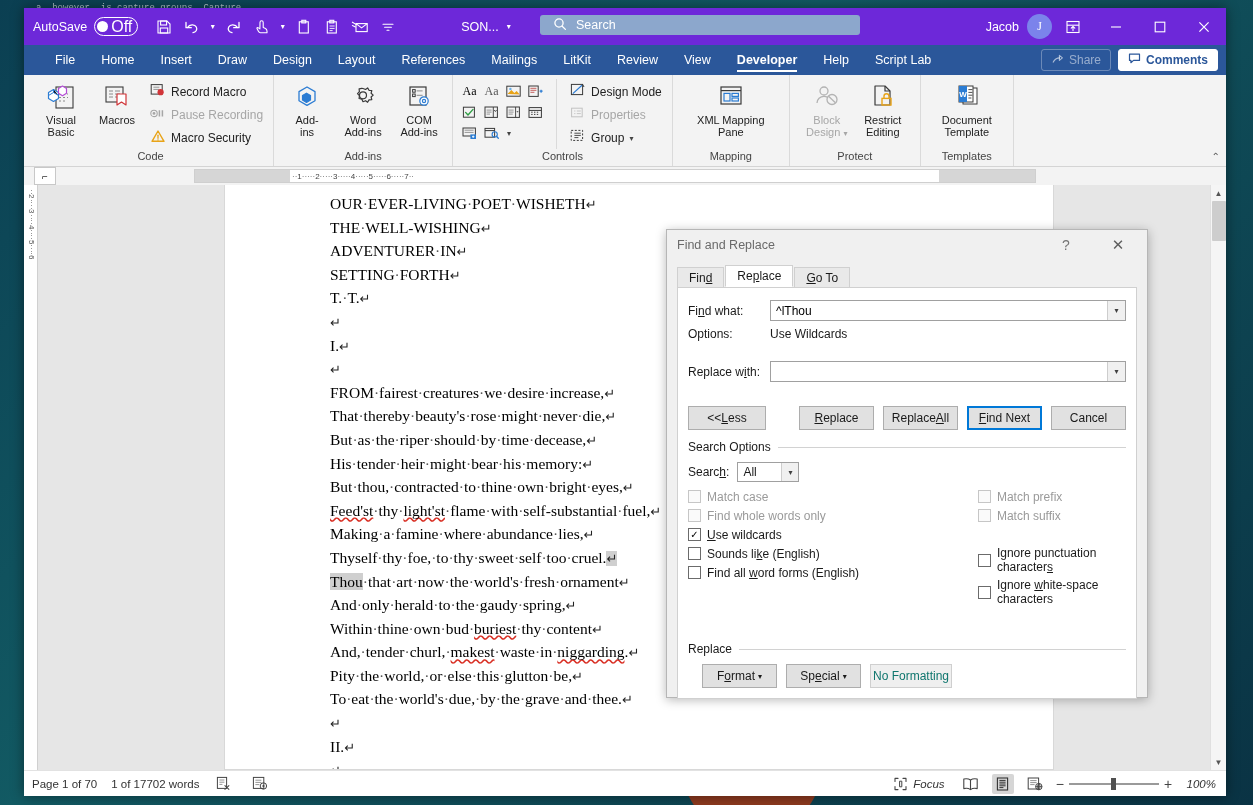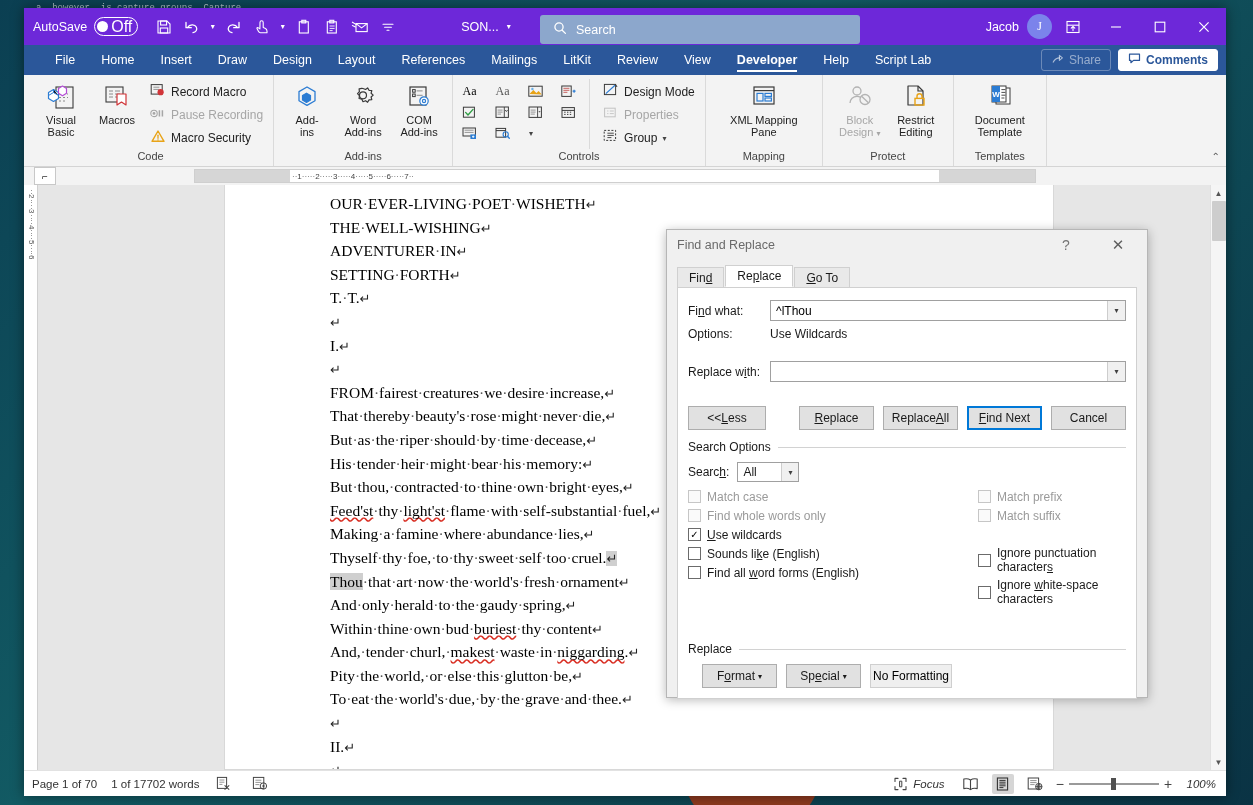--- a/index.html
+++ b/index.html
@@ -55,21 +55,21 @@
   .qat-btn {
     width:27px; height:27px; display:flex; align-items:center; justify-content:center;
     border-radius:2px; color:#fff;
   }
   .qat-caret { width:13px; height:27px; display:flex; align-items:center; justify-content:center; color:#fff; font-size:8px; }
   .doc-title {
     margin-left:60px; font-size:12.5px; color:#fff;
     display:flex; align-items:center; gap:8px;
   }
   .searchbox {
-    position:absolute; left:516px; top:7px; width:320px; height:29px;
+    position:absolute; left:516px; top:7px; width:320px; height:20px;
     background:#8ca7cc; border-radius:3px;
     display:flex; align-items:center; gap:9px; padding-left:13px;
     color:#ffffff; font-size:12.5px;
   }
   .title-right {
     position:absolute; right:0; top:0; height:37px;
     display:flex; align-items:center;
   }
   .user-name { font-size:12.5px; color:#fff; margin-right:8px; }
   .avatar {
@@ -125,21 +125,21 @@
   .bigbtn .gl { height:32px; display:flex; align-items:center; justify-content:center; }
   .bigbtn .lbl { font-size:11px; line-height:12px; }
   .bigbtn.disabled { color:#a6a6a6; }
   .smallrow {
     display:flex; align-items:center; gap:5px; height:22px;
     padding:0 4px; border-radius:2px; font-size:12px; color:#222;
     white-space:nowrap;
   }
   .smallrow.disabled { color:#a6a6a6; }
   .ctrl-grid { display:flex; flex-direction:column; gap:1px; padding-top:2px; }
-  .ctrl-line { display:flex; gap:12px; }
+  .ctrl-line { display:flex; gap:1px; }
   .ctrl-btn {
     width:21px; height:20px; display:flex; align-items:center; justify-content:center;
     border-radius:2px;
   }
   .ribbon-collapse {
     position:absolute; right:6px; bottom:4px; color:#555; font-size:10px;
   }
 
   
   .ruler-row { height:18px; background:#f3f3f3; display:flex; flex:none; position:relative; }
@@ -243,21 +243,21 @@
   .opts-row { display:flex; align-items:center; font-size:12px; margin-bottom:2px; }
   .opts-row .flabel { width:82px; }
 
   .btnrow { display:flex; align-items:center; margin-top:24px; }
   .dbtn {
     height:24px; min-width:75px; padding:0 2px; background:#e1e1e1; border:1px solid #adadad;
     font-size:12px; display:flex; align-items:center; justify-content:center; color:#1a1a1a;
     margin-left:9px;
   }
   .dbtn.default { border:2px solid #0078d7; background:#e1e1e1; }
-  .dbtn.disabled { color:#000000; background:#efefef; border-color:#cfcfcf; }
+  .dbtn.disabled { color:#0f766e; background:#efefef; border-color:#cfcfcf; }
   .dbtn.left { margin-left:0; }
   .spacer { flex:1; }
 
   .section-head { display:flex; align-items:center; gap:7px; margin-top:10px; }
   .section-head .st { font-size:12px; color:#1a1a1a; white-space:nowrap; }
   .section-head .rule { flex:1; height:1px; background:#d2d2d2; }
 
   .search-line { display:flex; align-items:center; gap:8px; margin-top:8px; }
   .mini-select {
     width:62px; height:20px; border:1px solid #a0a0a0; background:#fff;

